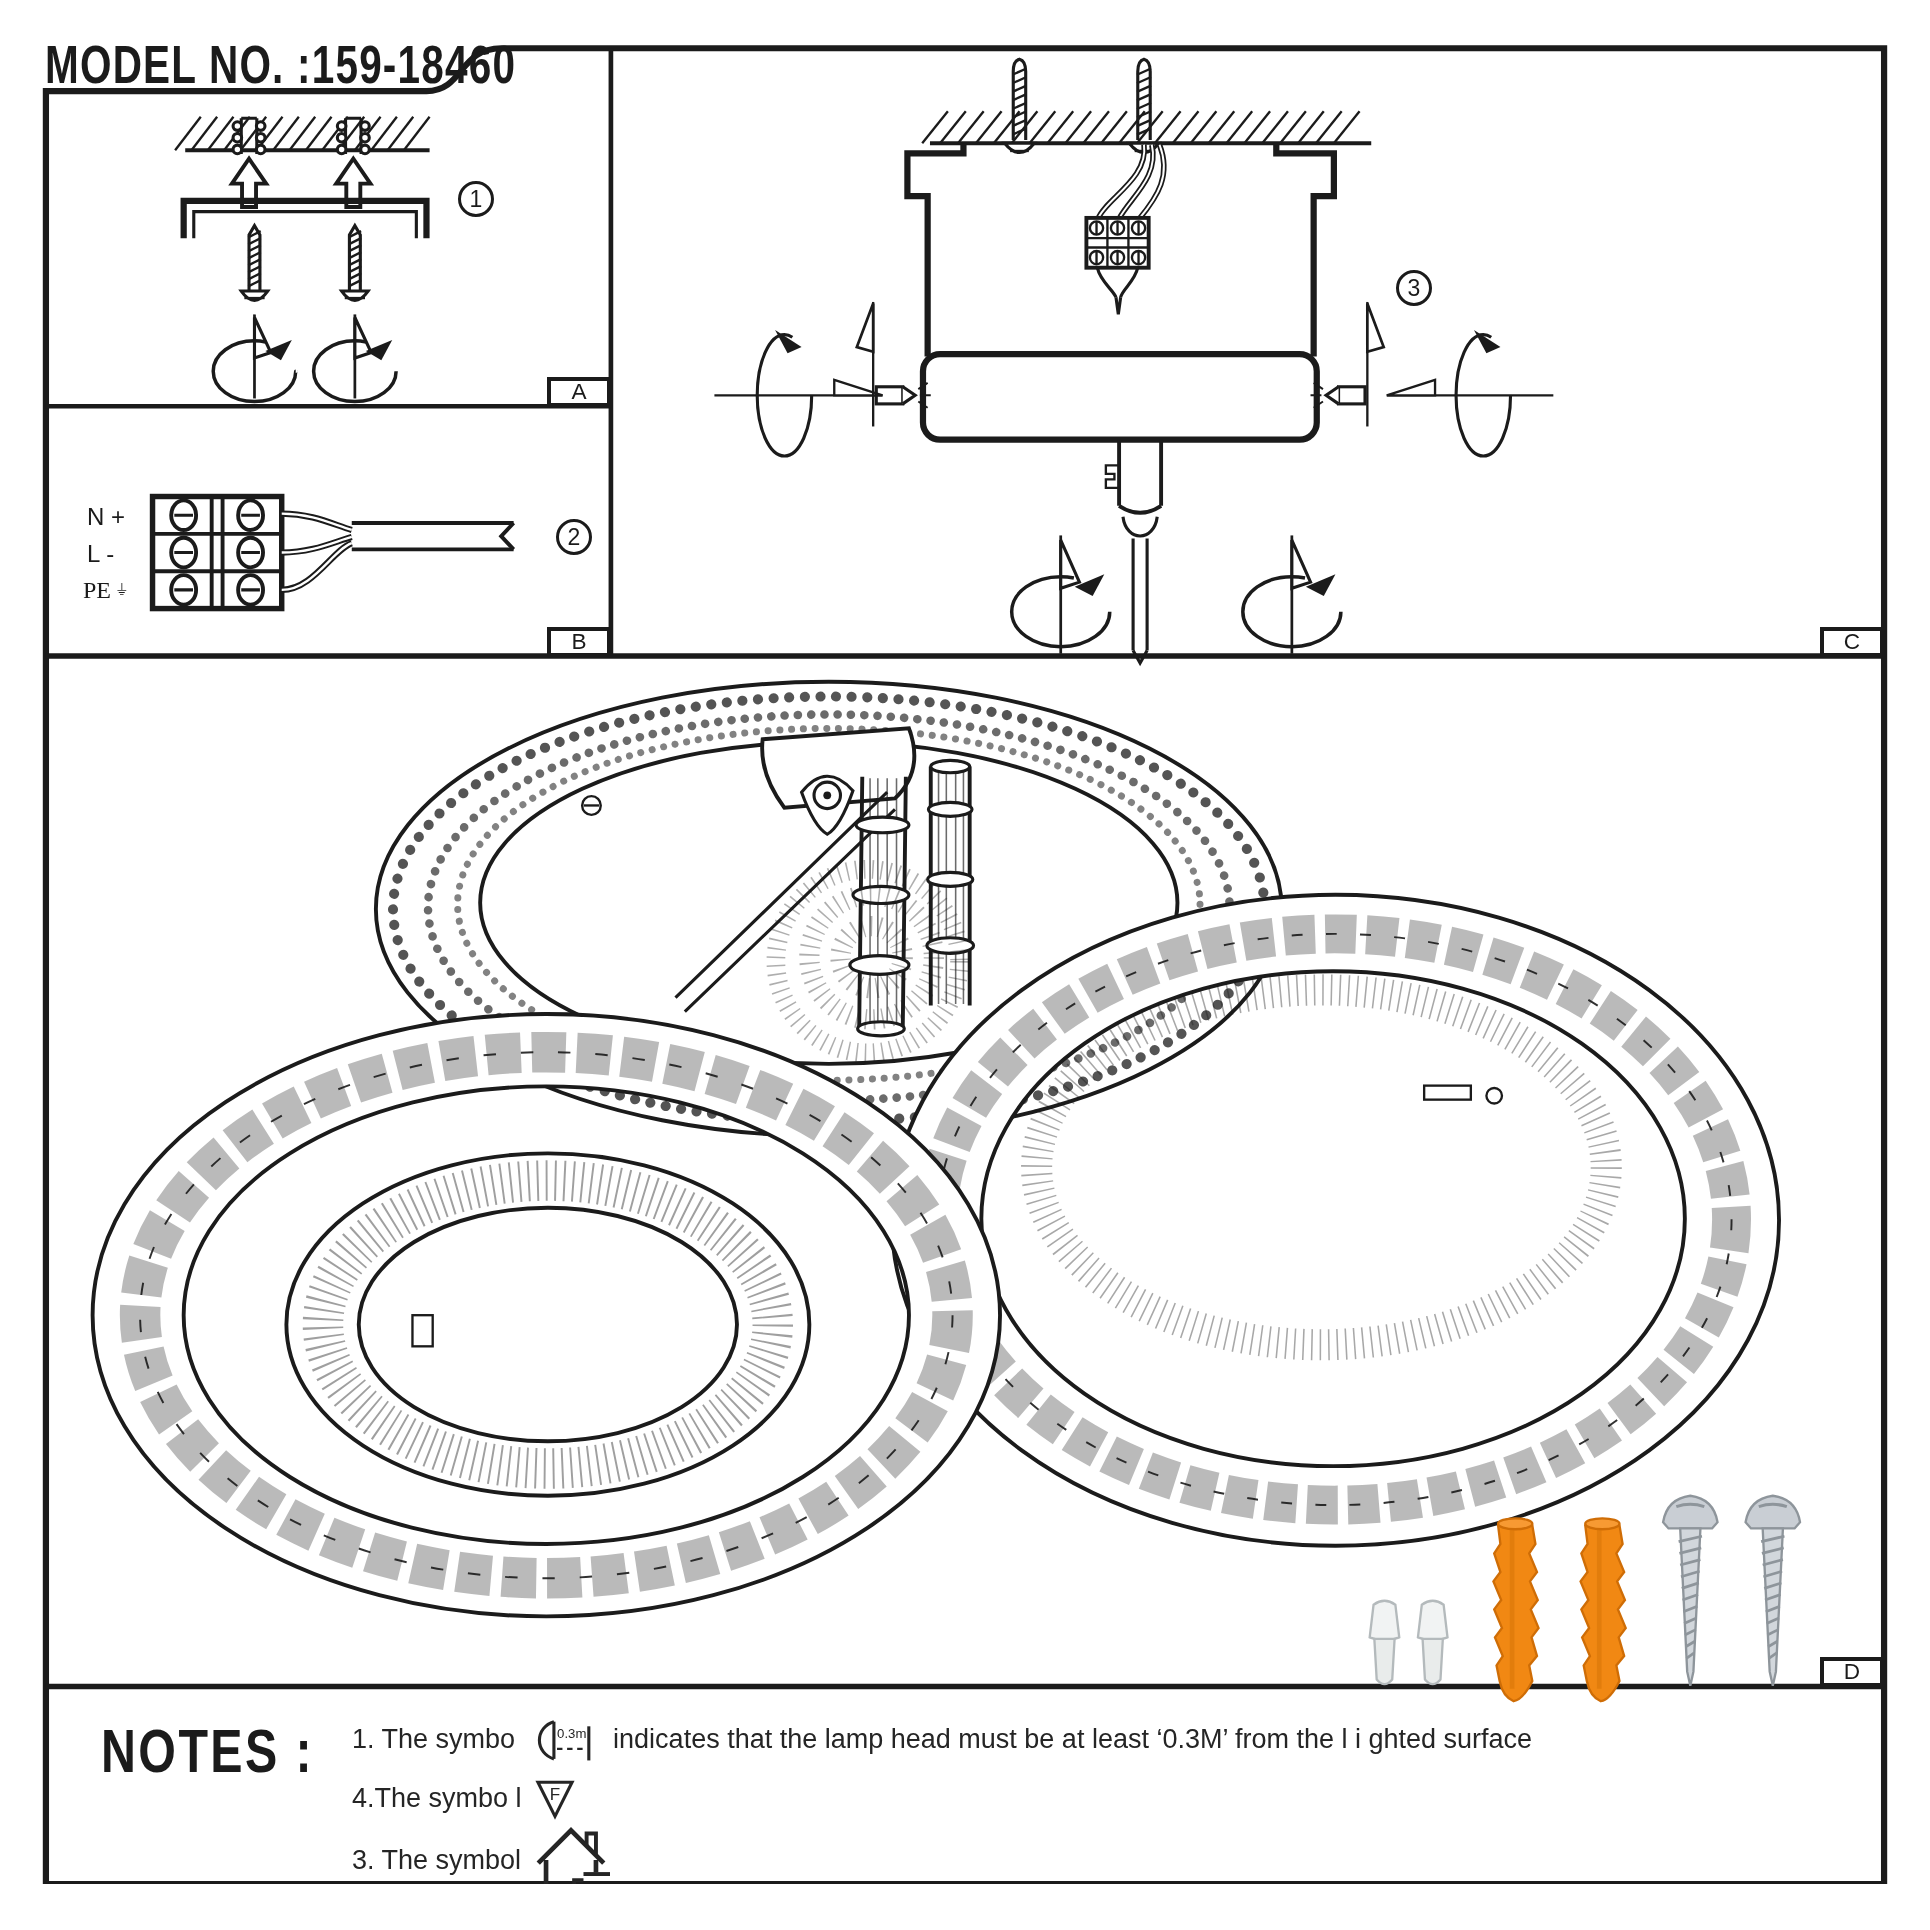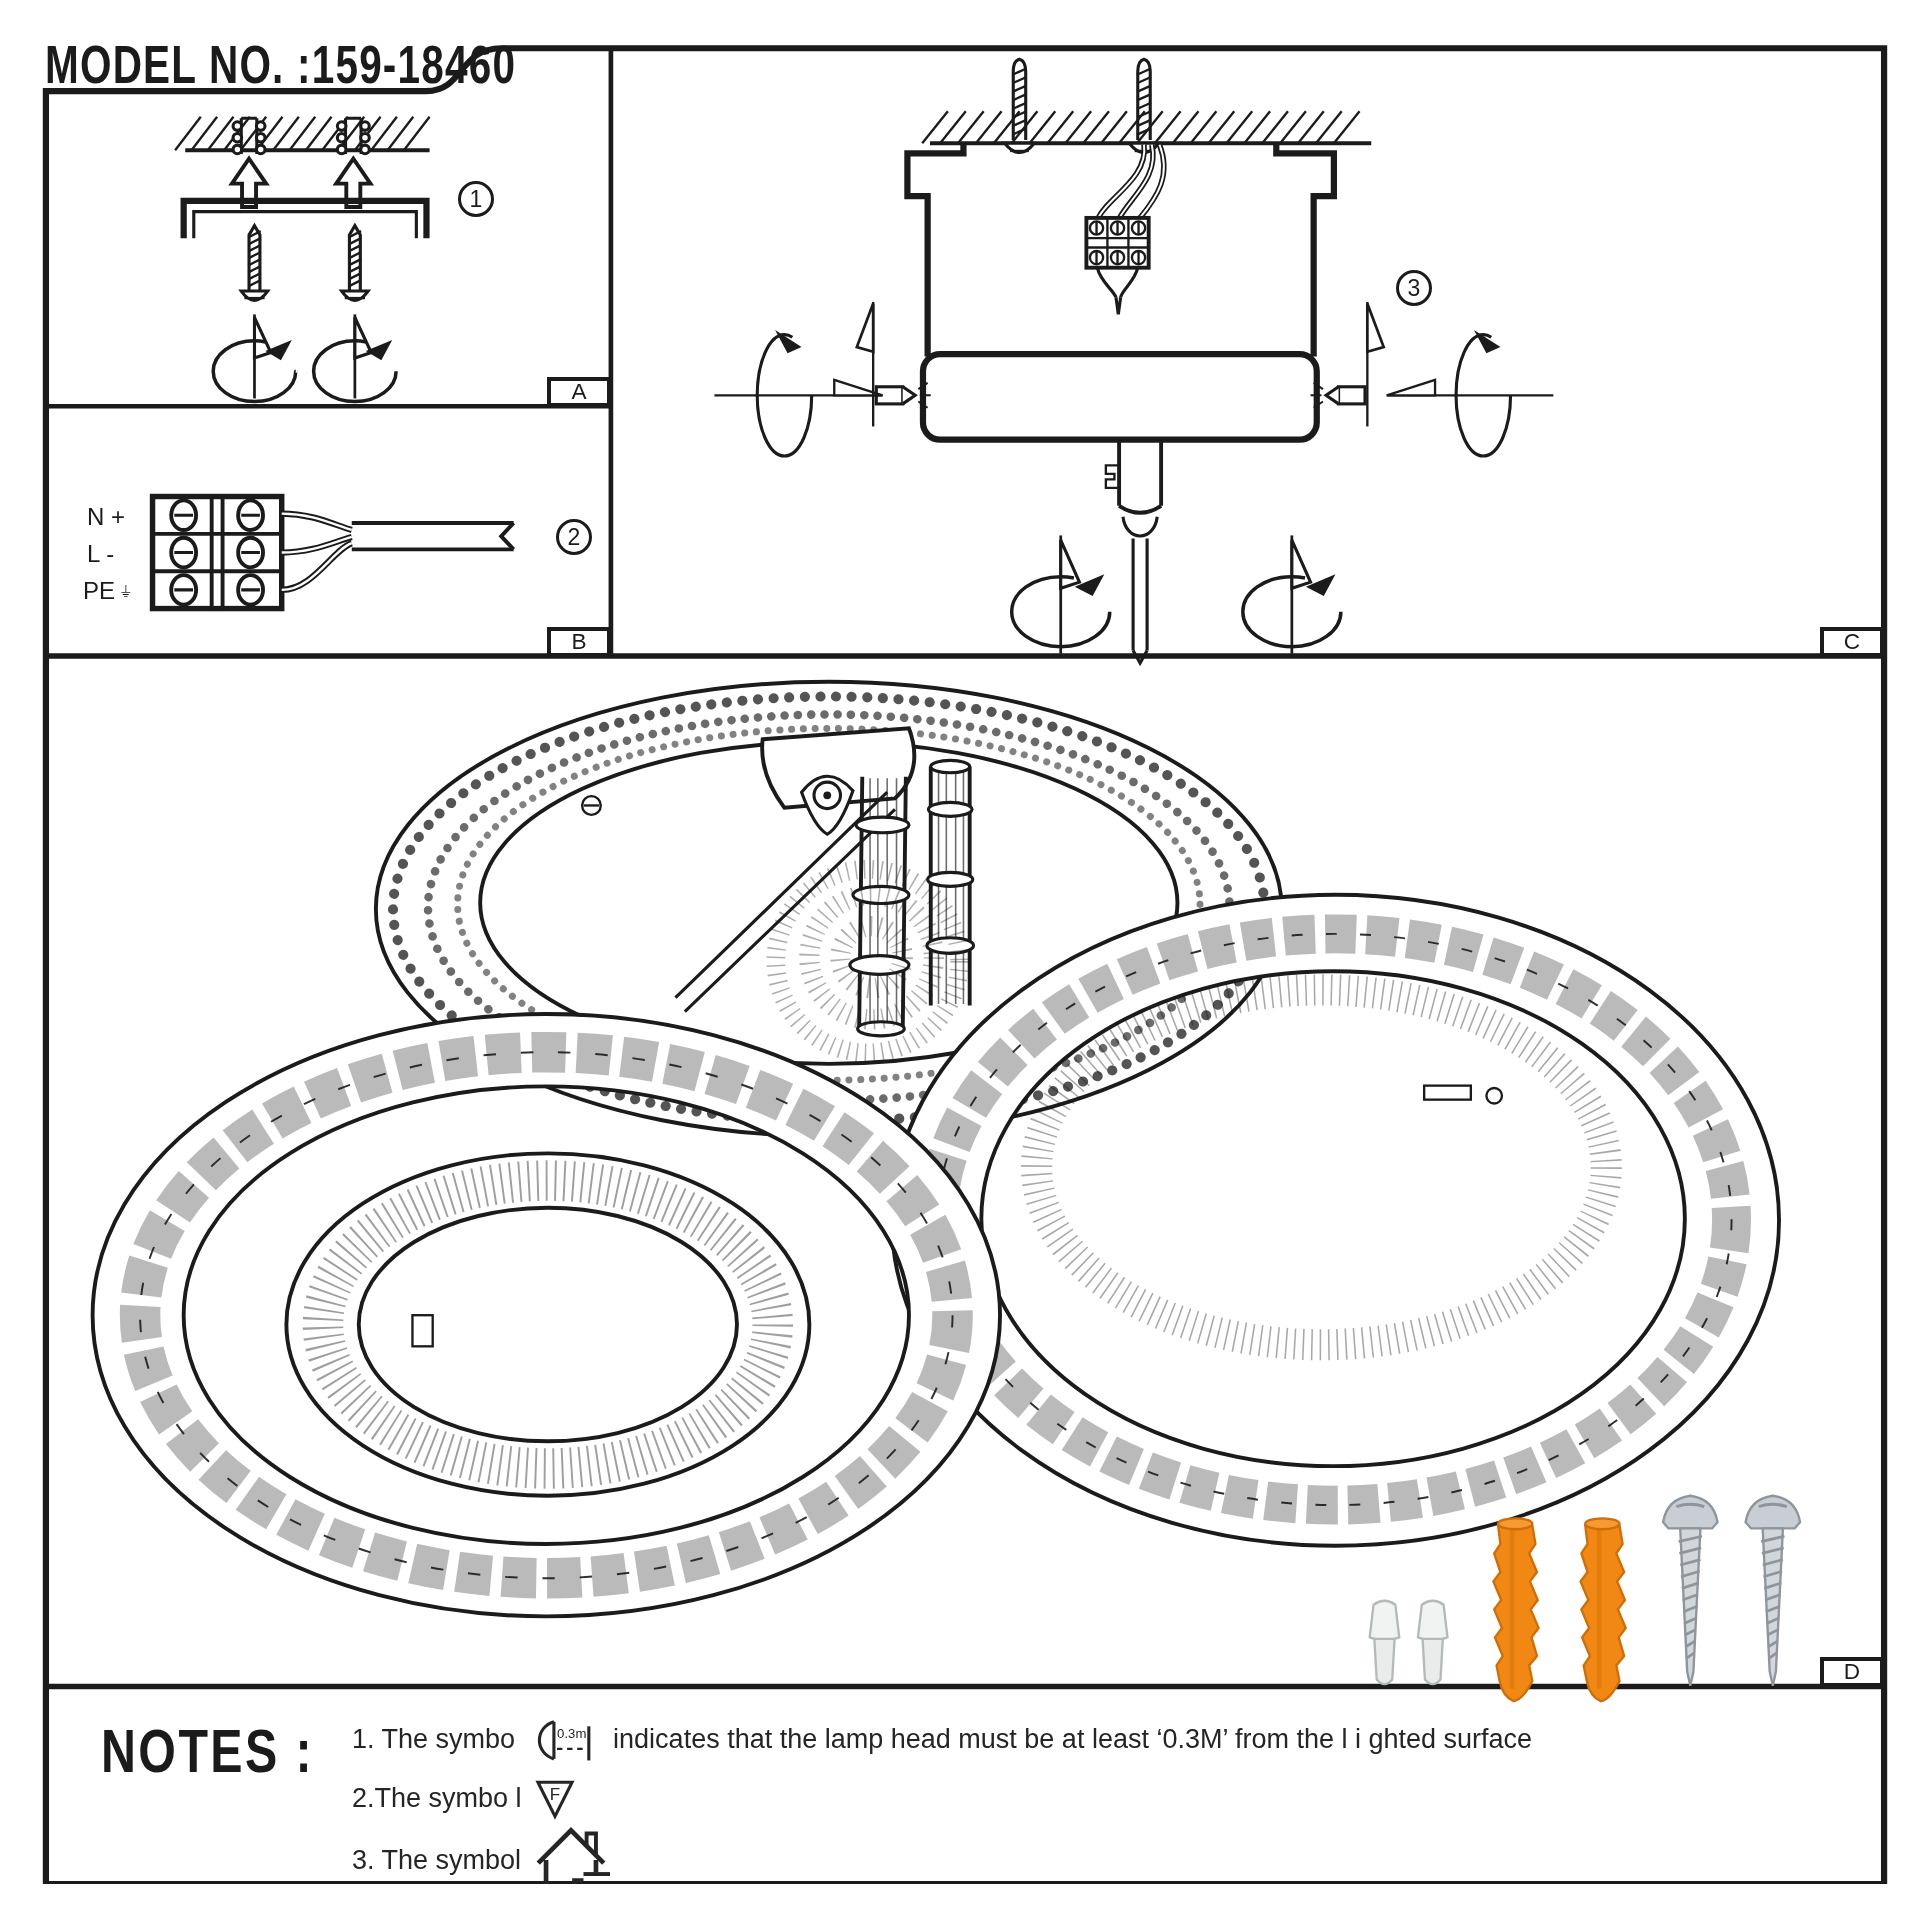--- a/index.html
+++ b/index.html
@@ -426,41 +426,41 @@
   <div class="abs step" style="left:1396px;top:270px;">
     <span>3</span>
     </div>
 
   <div class="abs tlabel" style="left:87px;top:503px;">
     <span>N +</span>
     </div>
   <div class="abs tlabel" style="left:87px;top:540px;">
     <span>L -</span>
     </div>
-  <div class="abs tlabel" style="left:83px;top:577px;">
+  <div class="abs tlabel" style="left:83px;top:577px;font-family:Liberation Serif, serif;">
     <span>PE</span>
     <span class="earth">⏚</span>
     </div>
 
   <div class="abs notes-heading">NOTES :</div>
 
   <div class="abs note" style="top:1717px;">
     <span>1. The symbo</span>
     <svg width="76" height="45" viewBox="0 0 98 58" style="font-size:35px">
       <path d="M36,6 A26,25 0 0 0 36,54" fill="none" stroke="#252525" stroke-width="4"></path>
       <path d="M36,6 V54" fill="none" stroke="#252525" stroke-width="4"></path>
       <path d="M40,41 H78" fill="none" stroke="#252525" stroke-width="3" stroke-dasharray="7 6"></path>
       <path d="M81,12 V56" fill="none" stroke="#252525" stroke-width="4"></path>
       <text x="59" y="27" font-size="17" text-anchor="middle">0.3m</text>
     </svg>
     <span>indicates that the lamp head must be at least ‘0.3M’ from the l i ghted surface</span>
   </div>
 
   <div class="abs note" style="top:1776px;">
-    <span>2.The symbo l</span>
+    <span>4.The symbo l</span>
     <svg width="44" height="45" viewBox="0 0 56 58" style="font-size:35px">
       <path d="M6,8 H50 L28,52 Z" fill="none" stroke="#252525" stroke-width="4"></path>
       <text x="28" y="31" font-size="22" text-anchor="middle">F</text>
     </svg>
   </div>
 
   <div class="abs note" style="top:1824px;justify-content:space-between;">
     <span>3. The symbol</span>
     <svg width="78" height="72" viewBox="0 0 100 92">
       <path d="M8,50 L50,8 L92,50" fill="none" stroke="#252525" stroke-width="6"></path>

